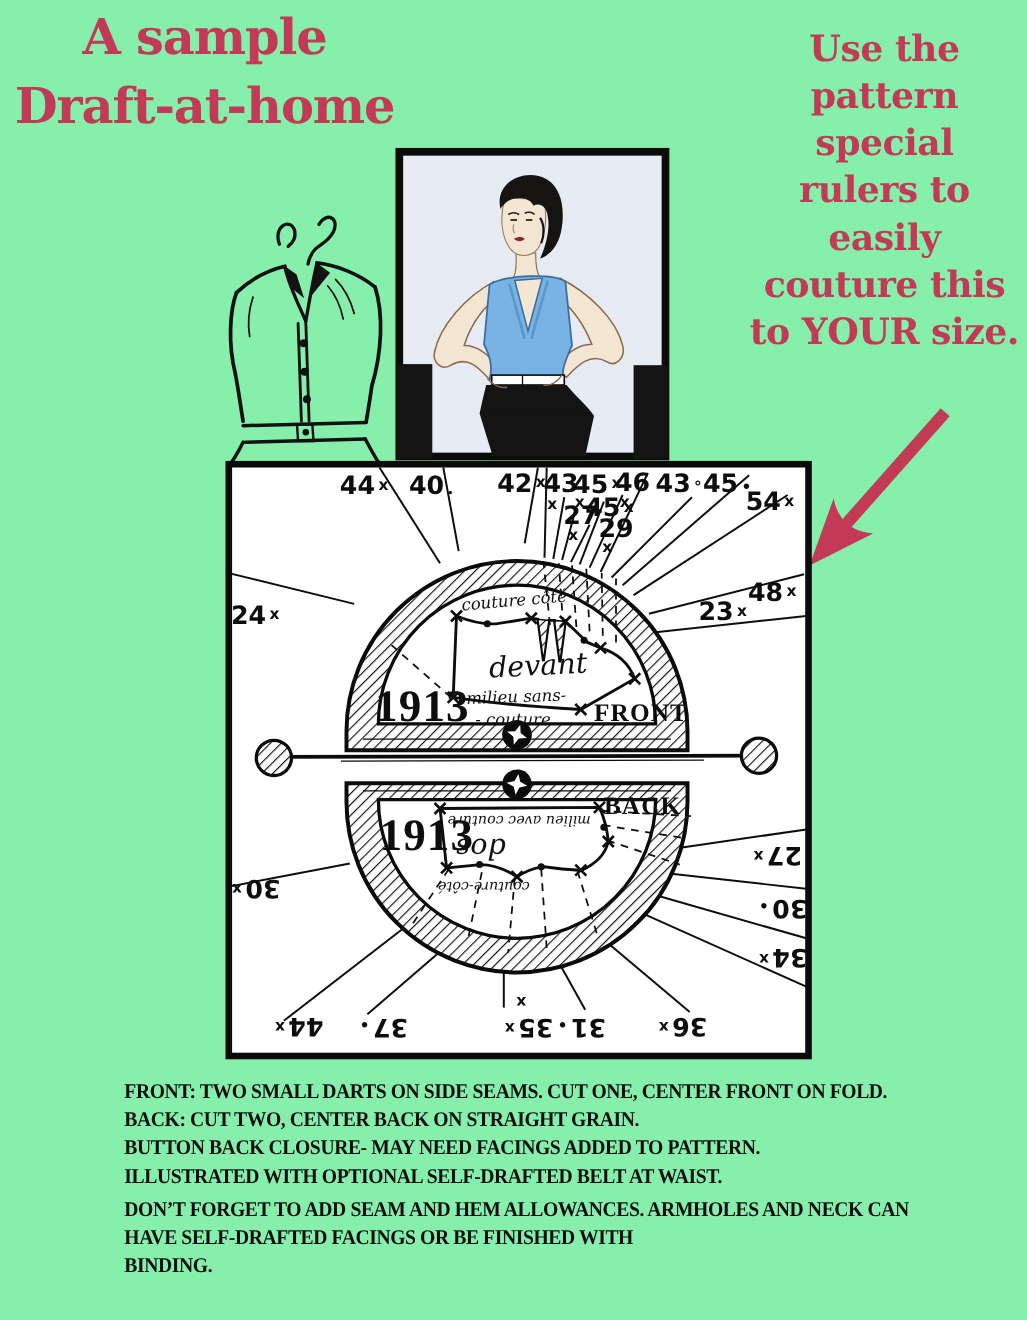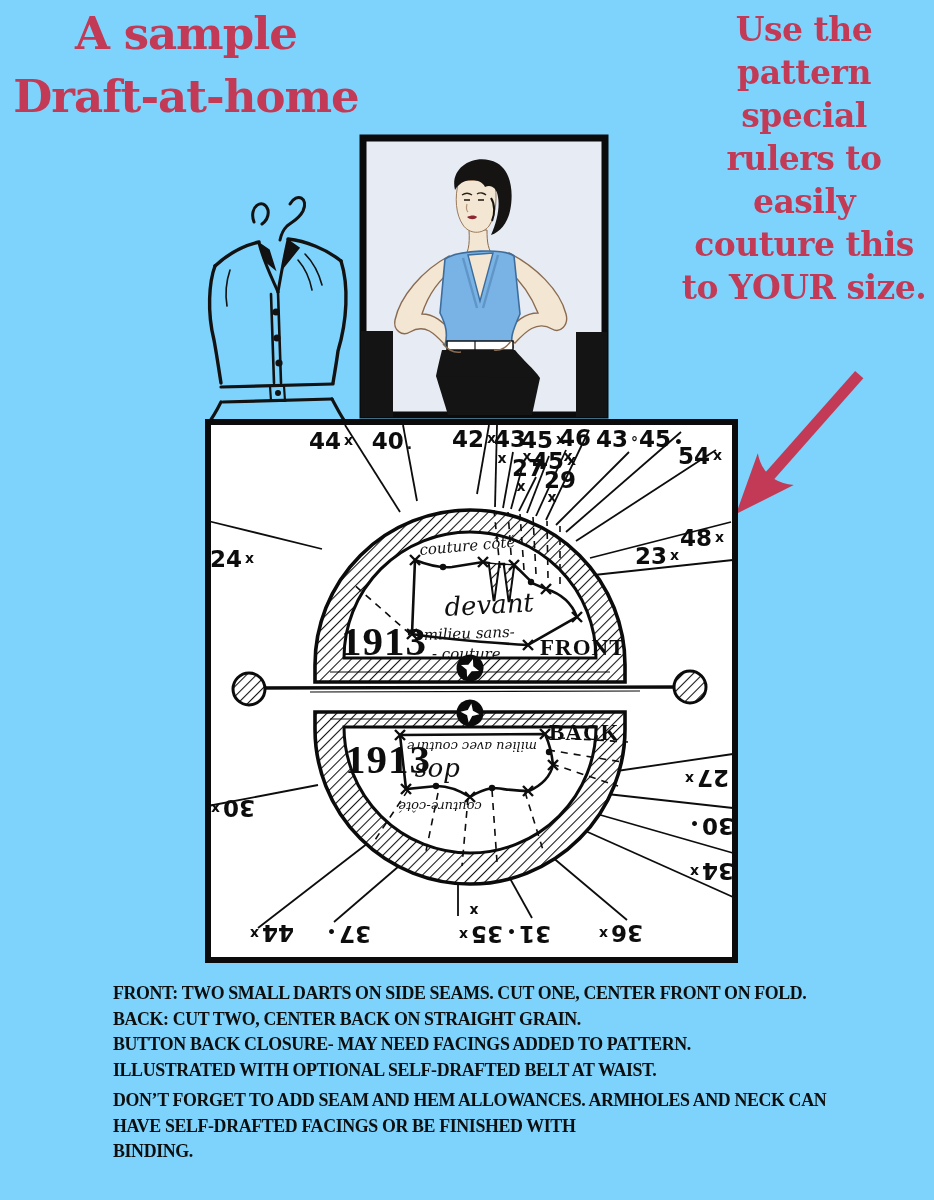--- a/index.html
+++ b/index.html
@@ -1,24 +1,24 @@
 <!DOCTYPE html>
 <html><head>
 <meta charset="utf-8">
 <style>
   html,body{margin:0;padding:0;background:#fff;}
-  #page{position:relative;width:934px;height:1200px;background:#7dd3fc;overflow:hidden;
+  #page{position:relative;width:934px;height:1200px;background:#86efac;overflow:hidden;
         font-family:"Liberation Sans",sans-serif;}
   #title{position:absolute;left:6px;top:2px;width:360px;text-align:center;
          font-family:"DejaVu Serif",serif;font-weight:bold;font-size:45px;
          line-height:63px;letter-spacing:-1px;color:#C23A55;}
   #depew{position:absolute;left:355px;top:106px;width:260px;text-align:center;
          font-family:"Liberation Serif",serif;font-weight:bold;font-size:23px;
          letter-spacing:.5px;color:#0c0c0c;margin-top:32px;}
-  #rightnote{position:absolute;left:676px;top:8px;width:256px;text-align:center;
+  #rightnote{position:absolute;left:676px;top:22px;width:256px;text-align:center;
          font-family:"DejaVu Serif",serif;font-weight:bold;font-size:33px;
          line-height:43px;letter-spacing:-.5px;color:#C23A55;}
   .instr{position:absolute;left:113px;width:800px;color:#0e0e0e;
          font-family:"Liberation Serif",serif;font-weight:bold;font-size:19px;
          line-height:25.5px;letter-spacing:-.4px;transform:scaleX(.94);transform-origin:left top;
          white-space:nowrap;}
   #instr1{top:980px;}
   #instr2{top:1087px;}
   svg{position:absolute;left:0;top:0;}
   

